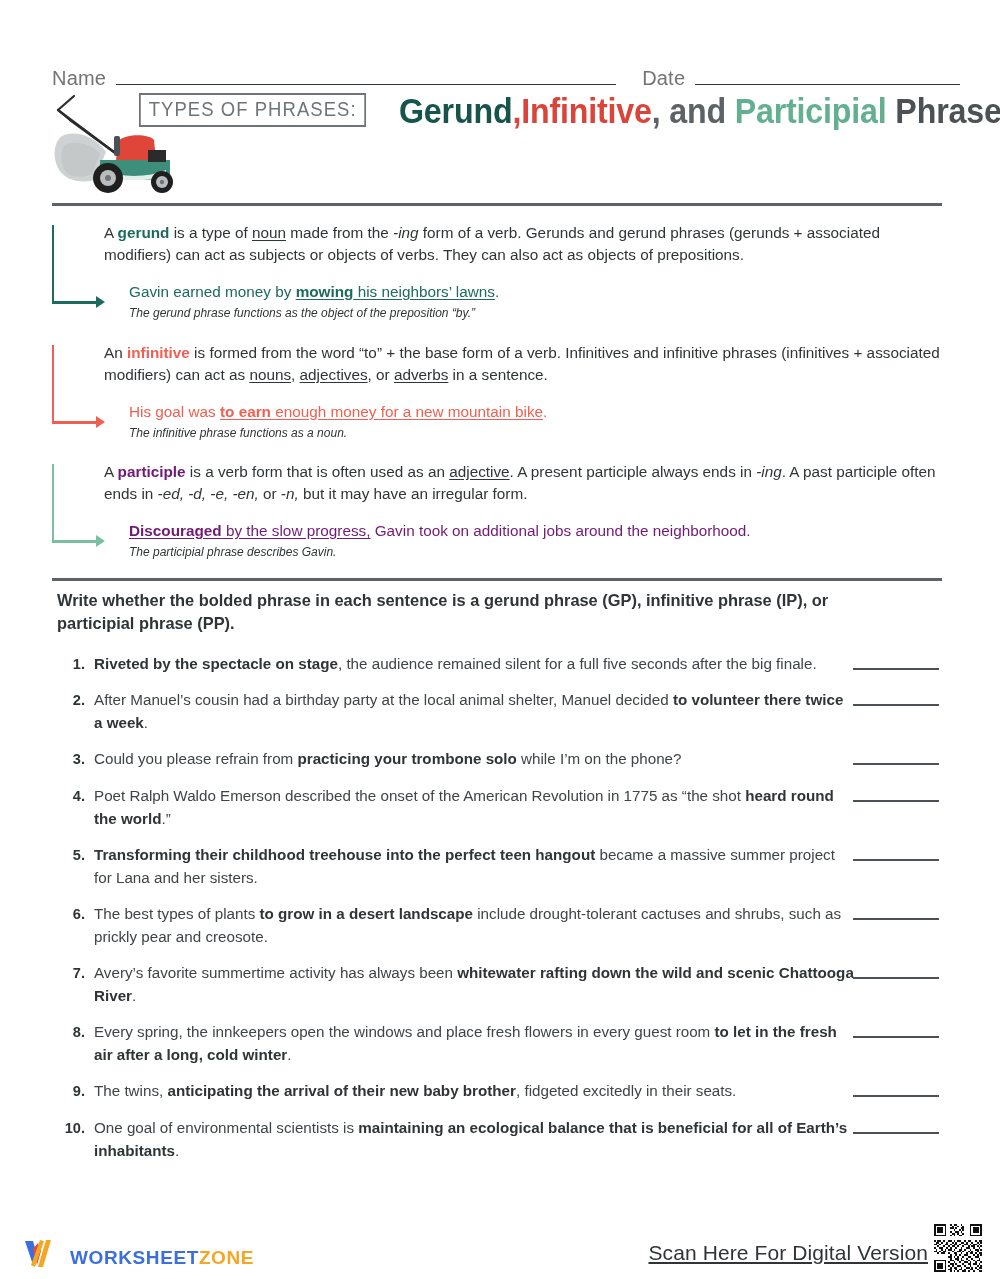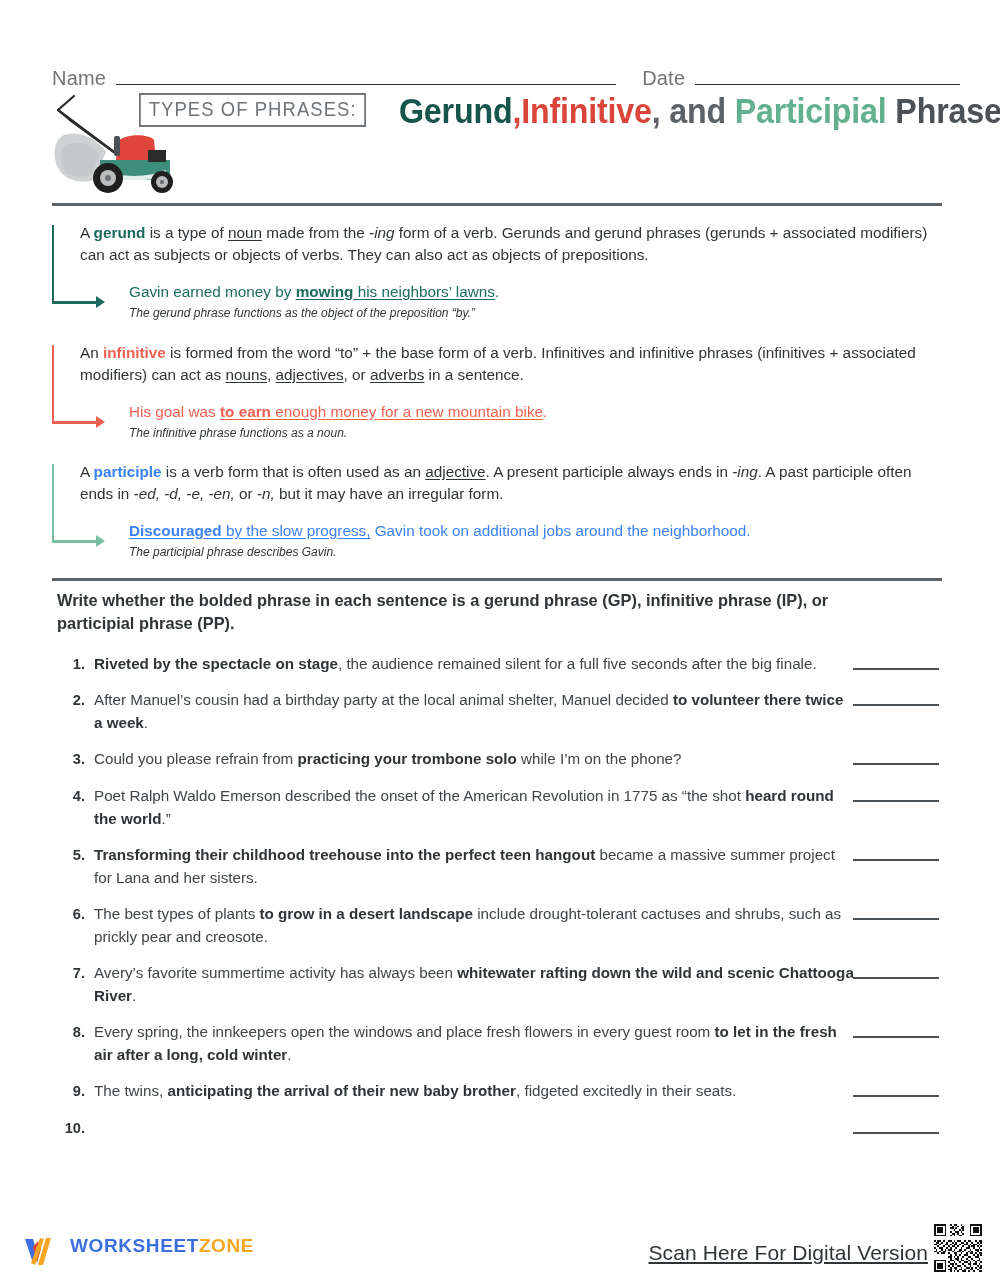--- a/index.html
+++ b/index.html
@@ -166,39 +166,40 @@
     border-left: 9px solid currentColor;
   }
   .defbody {
     margin-left: 24px;
     padding-left: 4px;
   }
   .deftext {
     font-size: 15.3px;
     line-height: 1.46;
     color: #2f3436;
+    margin-left: 24px;
   }
   .example {
     margin-top: 14px;
     margin-left: 49px;
     font-size: 15.3px;
     line-height: 1.5;
   }
   .exp {
     font-style: italic;
     color: #2f3436;
     font-size: 12px;
   }
   .u { text-decoration: underline; text-underline-offset: 2px; }
   .b { font-weight: bold; }
   .i { font-style: italic; }
 
   .c-gerund { color: #1d6a5e; }
   .c-infin  { color: #ef5f52; }
-  .c-part   { color: #3b82f6; }
+  .c-part   { color: #701a75; }
   .bk-gerund { color: #1d6a5e; }
   .bk-infin  { color: #ef5f52; }
   .bk-part   { color: #79c0a2; }
   .bk-gerund .vline, .bk-gerund .hline { background: #1d6a5e; }
   .bk-infin  .vline, .bk-infin  .hline { background: #ef5f52; }
   .bk-part   .vline, .bk-part   .hline { background: #79c0a2; }
 
   .blk1 { top: 222px; }
   .blk2 { top: 342px; }
   .blk3 { top: 461px; }
@@ -262,21 +263,21 @@
     left: 0;
     right: 0;
     bottom: 0;
     height: 58px;
   }
   .logo {
     position: absolute;
     left: 22px;
     bottom: 10px;
     display: flex;
-    align-items: flex-start;
+    align-items: flex-end;
     height: 34px;
   }
   .logomark { width: 40px; height: 32px; margin-right: 8px; }
   .logotext {
     font-size: 19px;
     font-weight: bold;
     letter-spacing: .6px;
   }
   .lt-blue { color: #3b6fe0; }
   .lt-orange { color: #f5a623; }
@@ -436,20 +437,21 @@
         <div class="qtext"><span>Every spring, the innkeepers open the windows and place fresh flowers in every guest room </span><span class="b">to let in the fresh air after a long, cold winter</span><span>.</span></div>
         <div class="qblank"></div>
       </div>
       <div class="qrow">
         <div class="qnum">9.</div>
         <div class="qtext"><span>The twins, </span><span class="b">anticipating the arrival of their new baby brother</span><span>, fidgeted excitedly in their seats.</span></div>
         <div class="qblank"></div>
       </div>
       <div class="qrow">
         <div class="qnum">10.</div>
+        <div class="qtext"><span>One goal of environmental scientists is </span><span class="b">maintaining an ecological balance that is beneficial for all of Earth’s inhabitants</span><span>.</span></div>
         <div class="qblank"></div>
       </div>
     </div>
 
   <div class="footer">
     <div class="logo">
       <svg class="logomark" viewBox="0 0 40 32">
         <path d="M3 4 L11 28 L15 18 L11 4 Z" fill="#3b6fe0"></path>
         <path d="M11 12 L15 28 L19 14 L16 6 Z" fill="#e24a3b"></path>
         <path d="M9 28 L13 30 L22 4 L18 3 Z" fill="#f5a623"></path>

